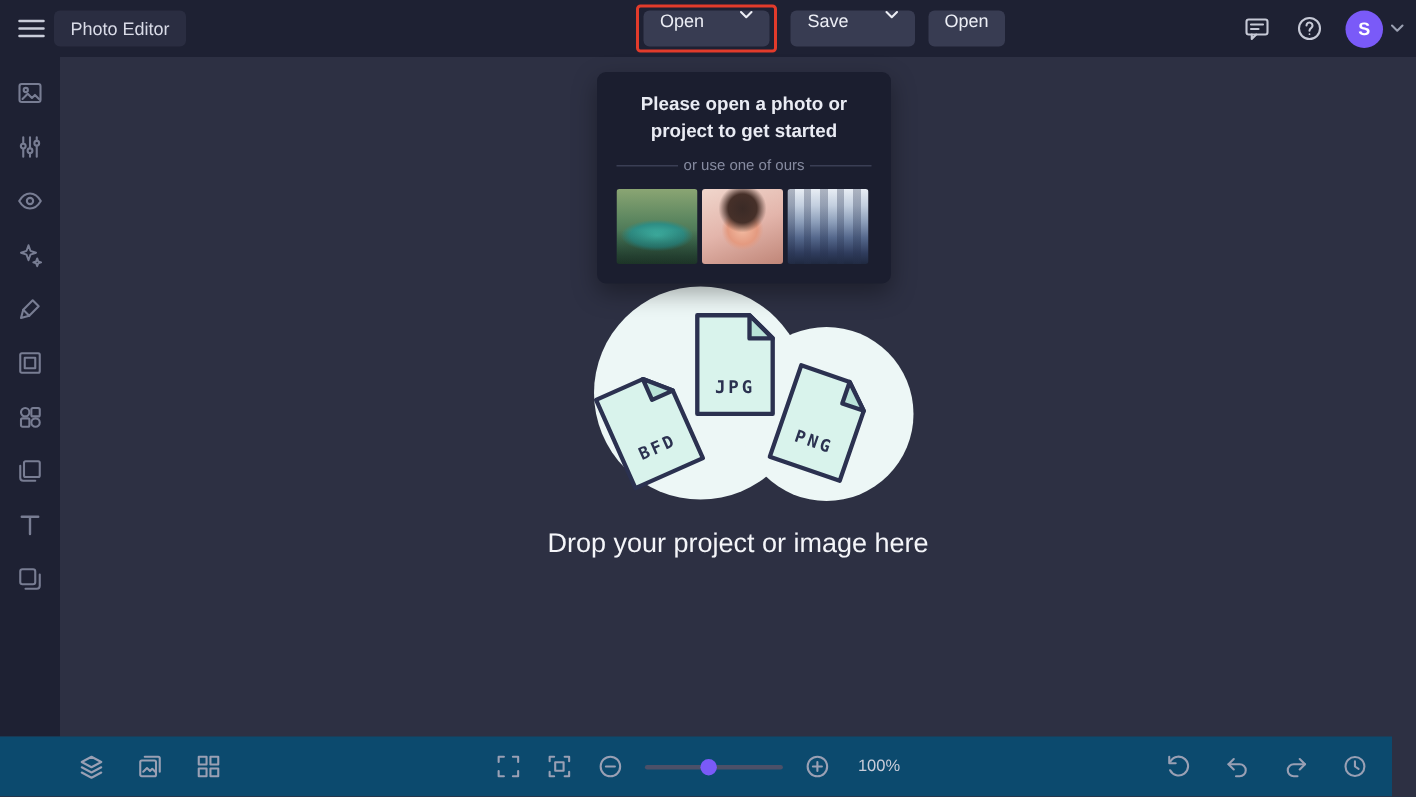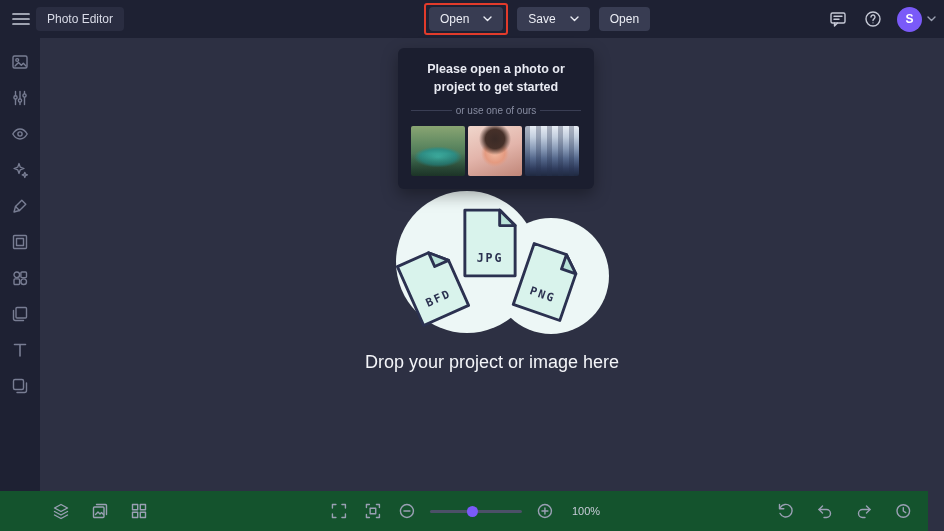--- a/index.html
+++ b/index.html
@@ -20,42 +20,42 @@
   }
   .icon-btn { display:flex; align-items:center; justify-content:center; padding:2px; }
   .app-title-box {
     margin-left:4px; background:#2a2d41; border-radius:4px;
     padding:5px 11px; font-size:12px; color:#d9dbe7; cursor:pointer;
   }
   .topbar-center { position:absolute; left:424px; top:0; height:38px; display:flex; align-items:center; gap:9px; }
   .annotation-box { border:2px solid #e23b2b; border-radius:3px; padding:2px 3px; display:flex; }
   .tb-btn {
     background:#383c52; color:#eceef5; font-size:12px; height:24px;
-    padding:0 11px; border-radius:4px; display:flex; align-items:center; gap:14px;
+    padding:0 11px; border-radius:4px; display:flex; align-items:flex-start; gap:24px;
   }
   .topbar-right { position:absolute; right:8px; top:0; height:38px; display:flex; align-items:center; gap:13px; }
   .avatar-group { display:flex; align-items:center; gap:5px; cursor:pointer; }
   .avatar {
     width:25px; height:25px; border-radius:50%; background:#7a5af8;
     display:flex; align-items:center; justify-content:center;
     font-size:12px; font-weight:bold; color:#fff;
   }
 
   
   .sidebar {
     position:absolute; top:38px; left:0; width:40px; bottom:40px;
     background:#1e2133; display:flex; flex-direction:column; align-items:center;
     padding-top:13px; gap:14px; z-index:15;
   }
   .sidebar .icon-btn { color:#787d93; }
 
   
   .bottombar {
     position:absolute; bottom:0; left:0; right:16px; height:40px;
-    background:#14532d; z-index:15;
+    background:#0c4a6e; z-index:15;
   }
   .bb-left { position:absolute; left:50px; top:0; height:40px; display:flex; align-items:center; gap:17px; color:#9aa0b4; }
   .bb-center { position:absolute; left:50%; top:0; height:40px; transform:translateX(-50%); display:flex; align-items:center; gap:12px; color:#9aa0b4; }
   .bb-right { position:absolute; right:14px; top:0; height:40px; display:flex; align-items:center; gap:17px; color:#9aa0b4; }
   .zoom-slider { position:relative; width:92px; height:13px; }
   .zoom-track { position:absolute; top:5px; left:0; right:0; height:3px; background:#4c5068; border-radius:2px; }
   .zoom-knob { position:absolute; top:1px; left:40%; width:11px; height:11px; border-radius:50%; background:#7a5af8; }
   .zoom-label { font-size:11px; color:#c9ccd9; margin-left:4px; }
 
   

